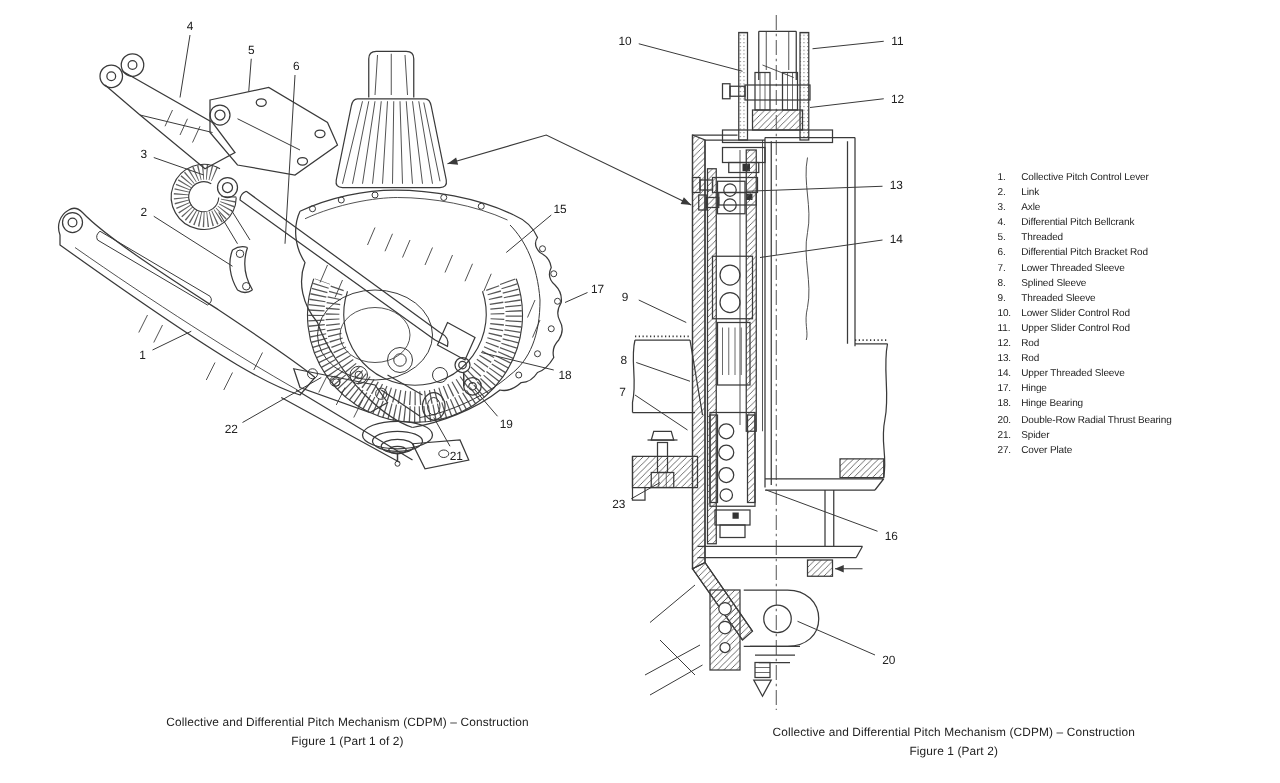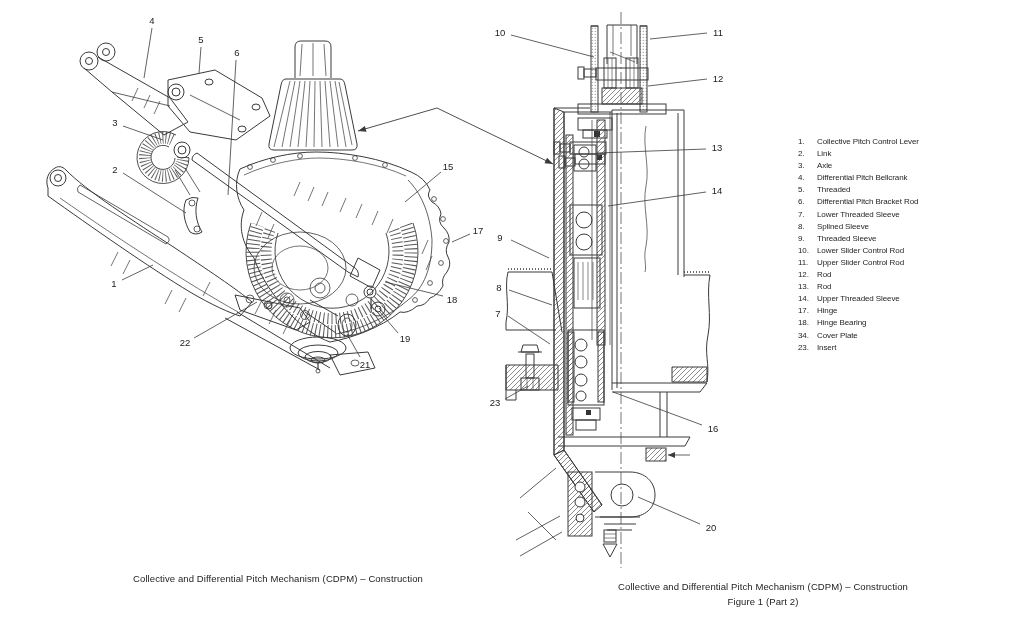--- a/index.html
+++ b/index.html
@@ -363,31 +363,36 @@
       </div>
       <div class="pl-row">
         <span class="pl-num">17.</span>
         <span class="pl-label">Hinge</span>
       </div>
       <div class="pl-row">
         <span class="pl-num">18.</span>
         <span class="pl-label">Hinge Bearing</span>
       </div>
       <div class="pl-row">
-        <span class="pl-num">34.</span>
+        <span class="pl-num">20.</span>
+        <span class="pl-label">Double-Row Radial Thrust Bearing</span>
+      </div>
+      <div class="pl-row">
+        <span class="pl-num">21.</span>
+        <span class="pl-label">Spider</span>
+      </div>
+      <div class="pl-row">
+        <span class="pl-num">27.</span>
         <span class="pl-label">Cover Plate</span>
-      </div>
-      <div class="pl-row">
-        <span class="pl-num">23.</span>
-        <span class="pl-label">Insert</span>
       </div>
     </div>
 
   
   <div class="caption" style="left:132px;top:572px;width:292px;">
     <div>Collective and Differential Pitch Mechanism (CDPM) – Construction</div>
+    <div>Figure 1 (Part 1 of 2)</div>
   </div>
   <div class="caption" style="left:618px;top:580px;width:290px;">
     <div>Collective and Differential Pitch Mechanism (CDPM) – Construction</div>
     <div>Figure 1 (Part 2)</div>
   </div>
 
 </div>
 
 </body></html>

